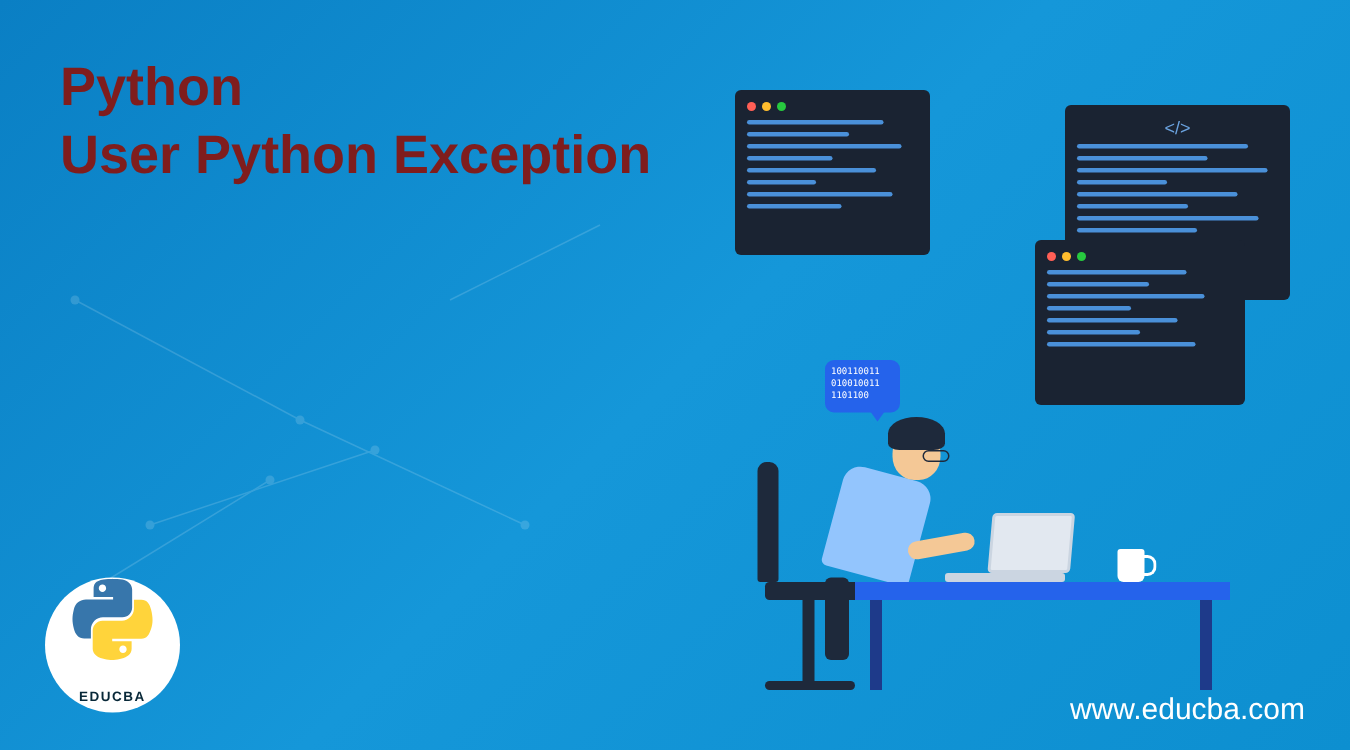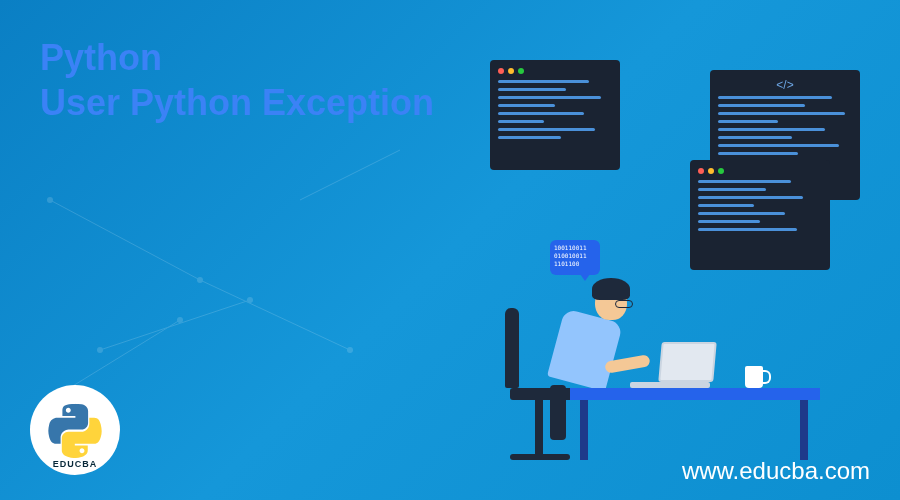--- a/index.html
+++ b/index.html
@@ -21,42 +21,41 @@
       left: 0;
       width: 100%;
       height: 100%;
       opacity: 0.15;
       pointer-events: none;
     }
     .title {
       position: absolute;
       top: 35px;
       left: 40px;
-      color: #3b82f6;
+      color: #7f1d1d;
       font-size: 36px;
       font-weight: bold;
       line-height: 1.25;
     }
     .website {
       position: absolute;
       bottom: 15px;
       right: 30px;
       color: #ffffff;
-      font-size: 24px;
+      font-size: 20px;
     }
     .logo-container {
       position: absolute;
       bottom: 25px;
       left: 30px;
       width: 90px;
       height: 90px;
       background: #ffffff;
       border-radius: 50%;
       display: flex;
-      align-items: center;
       justify-content: center;
     }
     .illustration {
       position: absolute;
       top: 60px;
       right: 30px;
       width: 500px;
       height: 400px;
     }
     .code-window {

